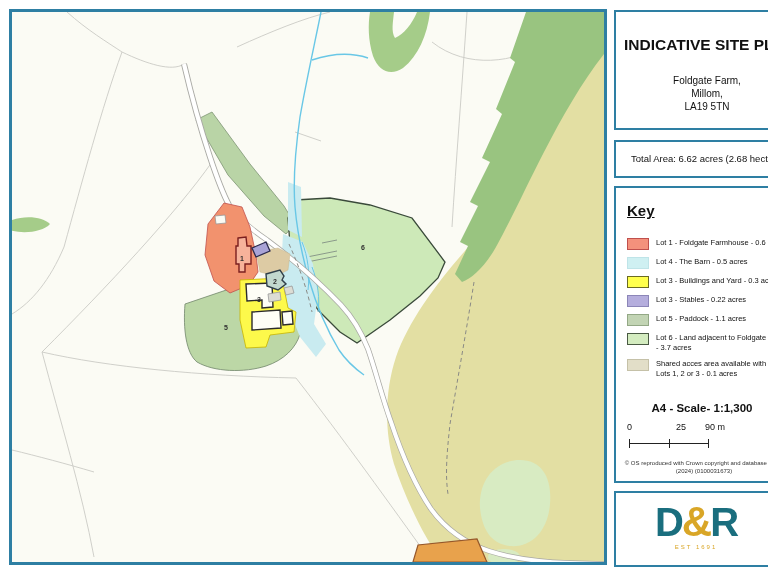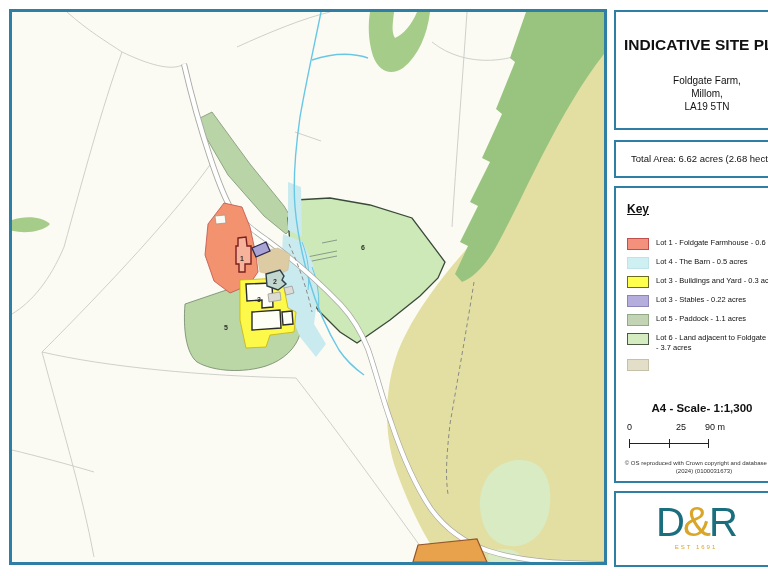--- a/index.html
+++ b/index.html
@@ -27,21 +27,21 @@
   }
   .address{
     position:absolute;top:62px;left:0;width:182px;text-align:center;
     font-size:10px;line-height:13px;color:#111;
   }
   .total-area{
     position:absolute;left:15px;top:0;height:34px;line-height:34px;
     white-space:nowrap;font-size:9.5px;color:#111;
   }
   .key-heading{
-    position:absolute;top:14px;left:11px;font-size:12px;font-weight:bold;color:#111;text-decoration:underline;
+    position:absolute;top:14px;left:11px;font-size:15px;font-weight:bold;color:#111;text-decoration:underline;
   }
   .legend{position:absolute;top:50px;left:11px;display:flex;flex-direction:column;gap:7px;width:220px;}
   .legend-row{display:flex;align-items:flex-start;gap:7px;}
   .legend-row svg{flex:0 0 auto;margin-top:0px;}
   .legend-text{font-size:7.5px;line-height:9.5px;color:#111;white-space:nowrap;}
   .legend-text span{display:block;}
   .scale-title{
     position:absolute;top:214px;left:0;width:172px;text-align:center;
     font-size:11.5px;font-weight:bold;color:#111;white-space:nowrap;
   }
@@ -52,21 +52,21 @@
   .scale-bar{position:absolute;top:251px;left:13px;width:80px;height:9px;}
   .scale-bar .bar-line{position:absolute;top:4px;left:0;width:80px;border-top:1px solid #222;}
   .scale-bar .tick{position:absolute;top:0;width:1px;height:9px;background:#222;}
   .scale-bar .tick.mid{left:40px;}
   .scale-bar .tick.end{left:79px;}
   .copyright{
     position:absolute;top:272px;left:0;width:176px;text-align:center;
     font-size:6px;line-height:7.5px;color:#333;
   }
   .logo{position:absolute;top:8px;left:14px;width:132px;text-align:center;}
-  .logo-word{font-size:40px;font-weight:normal;letter-spacing:-2px;line-height:42px;}
+  .logo-word{font-size:40px;font-weight:bold;letter-spacing:-2px;line-height:42px;}
   .logo-d,.logo-r{color:#1a6e7e;}
   .logo-amp{color:#d9a627;font-size:42px;}
   .logo-est{font-size:6px;letter-spacing:2px;color:#d9a627;margin-top:1px;}
 </style>
 </head>
 <body>
 
 <div class="map-panel">
 <svg viewBox="0 0 592 550" preserveAspectRatio="none">
 
@@ -229,20 +229,24 @@
         </svg>
       <div class="legend-text">
         <span>Lot 6 - Land adjacent to Foldgate Farm</span>
         <span>- 3.7 acres</span>
       </div>
     </div>
     <div class="legend-row">
       <svg width="22" height="12">
           <rect x="0.5" y="0.5" width="21" height="11" fill="#E2DEC8" stroke="#C5C1A8"></rect>
         </svg>
+      <div class="legend-text">
+        <span>Shared acces area available with</span>
+        <span>Lots 1, 2 or 3 - 0.1 acres</span>
+      </div>
     </div>
   </div>
 
   <div class="scale-title">A4 - Scale- 1:1,300</div>
 
   <div class="scale-ticks">
     <span class="t0">0</span>
     <span class="t25">25</span>
     <span class="t50">90 m</span>
   </div>

